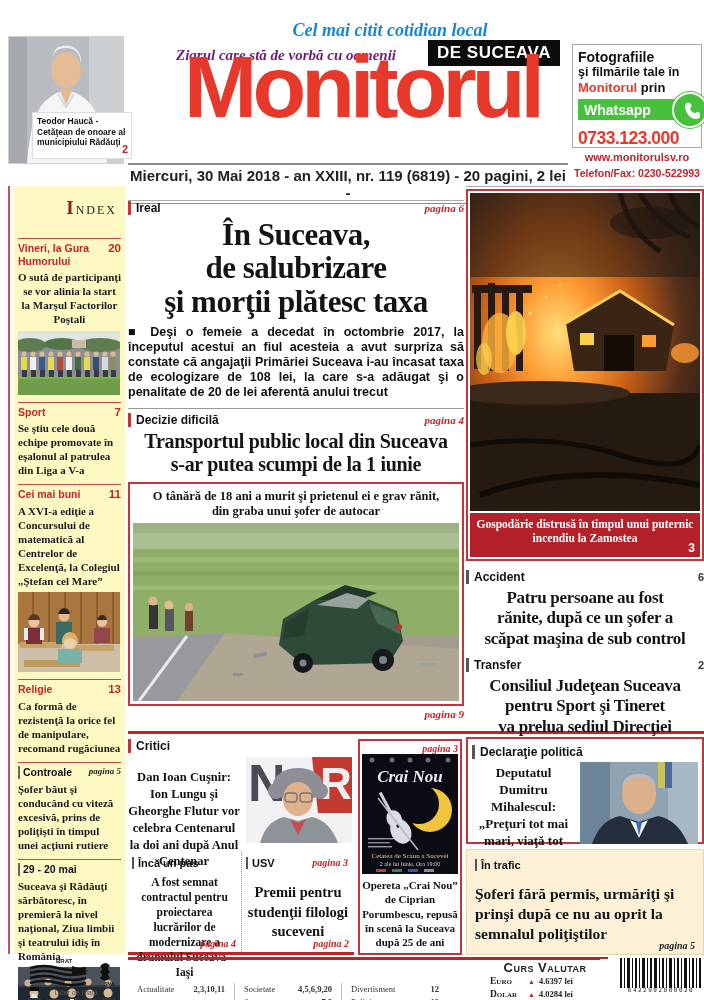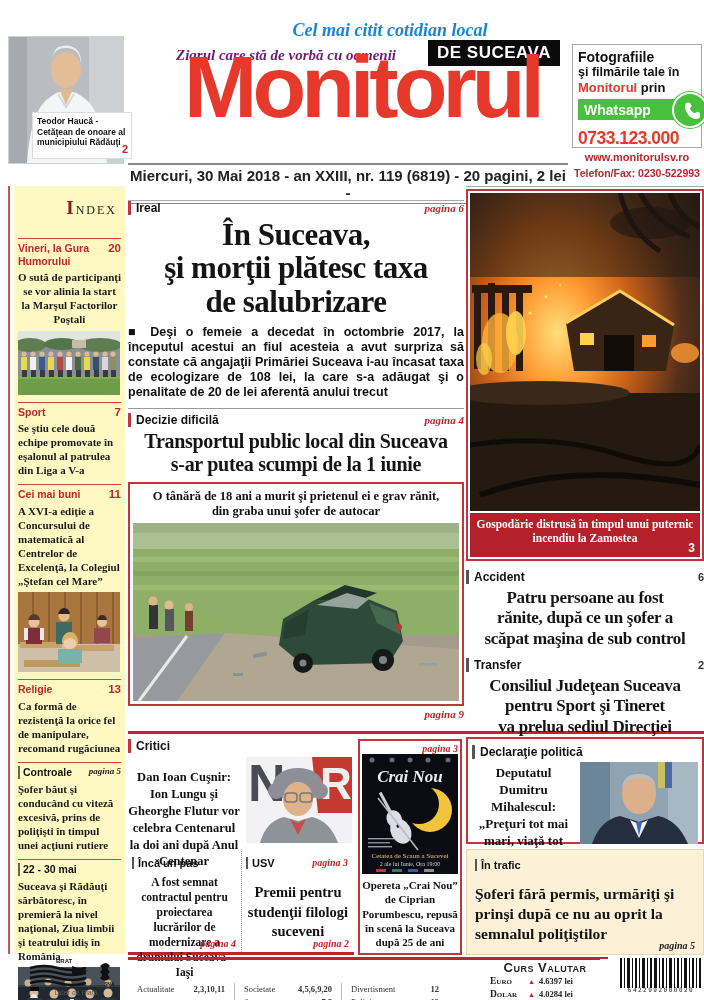--- a/index.html
+++ b/index.html
@@ -306,21 +306,21 @@
     <div class="sb-sec">
       <div class="sb-head">
         <span class="sb-kick dark">Controale</span>
         <span class="sb-pg dark">pagina 5</span>
       </div>
       <div class="sb-text">Şofer băut şi conducând cu viteză excesivă, prins de poliţişti în timpul unei acţiuni rutiere</div>
     </div>
 
     <div class="sb-sec">
       <div class="sb-head">
-        <span class="sb-kick dark">22 - 30 mai</span>
+        <span class="sb-kick dark">29 - 20 mai</span>
       </div>
       <div class="sb-text">Suceava şi Rădăuţi sărbătoresc, în premieră la nivel naţional, Ziua limbii şi teatrului idiş în România</div>
       <div class="sb-photo">
         <svg width="102" height="58" viewBox="0 0 102 58">
           <rect width="102" height="58" fill="#343c44"></rect>
           <rect width="102" height="18" fill="#49525a"></rect>
           <g fill="#cdb08c">
               <circle cx="10" cy="16" r="3.5"></circle>
               <circle cx="30" cy="15" r="3.5"></circle>
               <circle cx="50" cy="16" r="3.5"></circle>
@@ -369,22 +369,22 @@
     <div class="tag">Lider de Piaţă</div>
   </div>
 
   <div class="main">
     <div class="kickrow">
       <span class="kick">Ireal</span>
       <span class="kpg">pagina 6</span>
     </div>
     <div class="h1">
       <div>În Suceava,</div>
+      <div>de salubrizare</div>
       <div>şi morţii plătesc taxa</div>
-      <div>de salubrizare</div>
     </div>
     <div class="lead">■ Deşi o femeie a decedat în octombrie 2017, la începutul acestui an fiul acesteia a avut surpriza să constate că angajaţii Primăriei Suceava i-au încasat taxa de ecologizare de 108 lei, la care s-a adăugat şi o penalitate de 20 de lei aferentă anului trecut</div>
     <div class="div1"></div>
 
     <div class="kickrow">
       <span class="kick">Decizie dificilă</span>
       <span class="kpg">pagina 4</span>
     </div>
     <div class="h2">
       <div>Transportul public local din Suceava</div>

